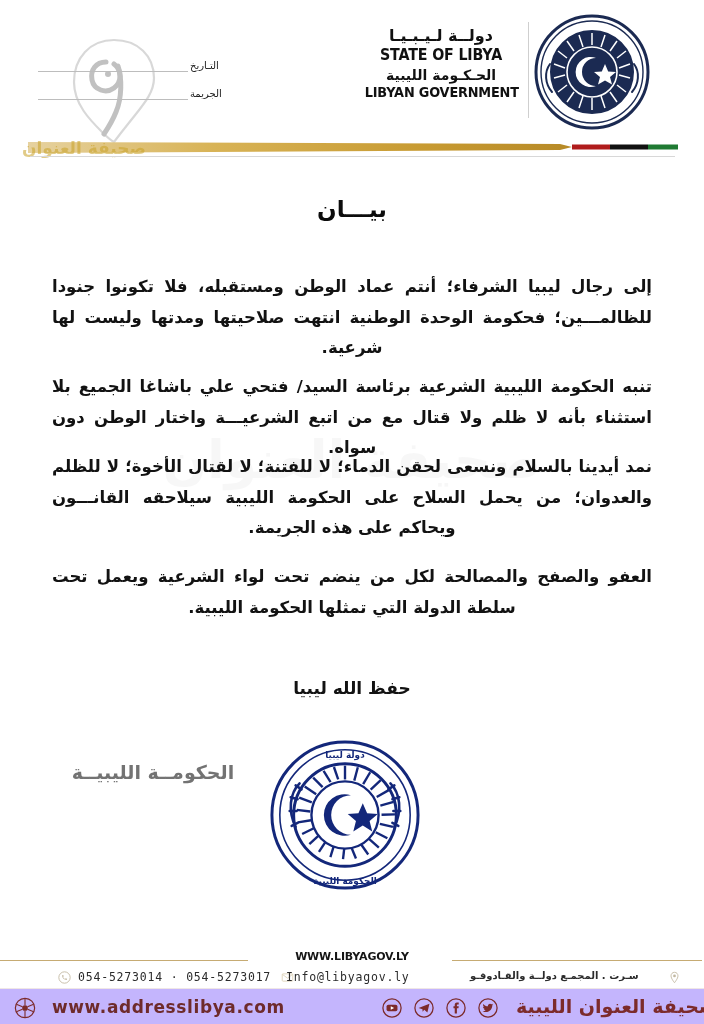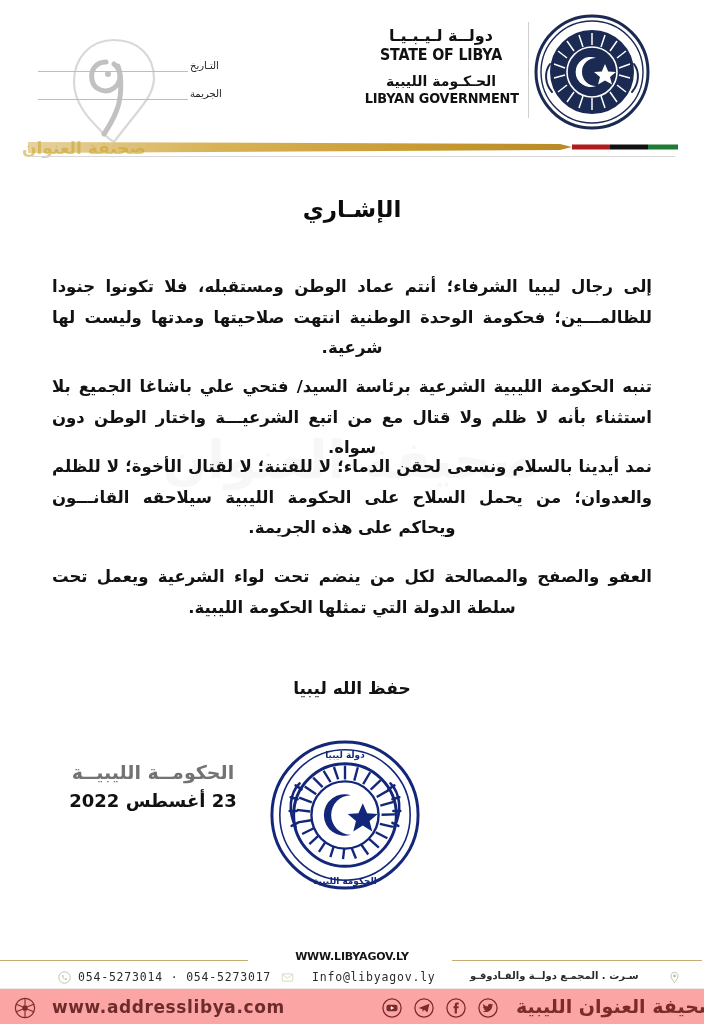--- a/index.html
+++ b/index.html
@@ -99,21 +99,21 @@
     line-height: 1.2;
     direction: ltr;
     transform: scaleX(0.92);
     transform-origin: center;
     white-space: nowrap;
   }
   .gov-title .ar2 {
     font-size: 14px;
     font-weight: bold;
     letter-spacing: 1px;
-    margin-top: 8px;
+    margin-top: 2px;
   }
   .gov-title .en2 {
     font-size: 14px;
   }
 
   .title-divider {
     position: absolute;
     top: 22px;
     left: 528px;
     width: 1px;
@@ -280,21 +280,21 @@
   }
   .foot-item {
     position: absolute;
     font-size: 11.5px;
     color: #2b2b2b;
     letter-spacing: 0.8px;
     white-space: nowrap;
     font-family: "DejaVu Sans Mono", "Liberation Mono", monospace;
   }
   .foot-phone { left: 78px; top: 0px; }
-  .foot-mail  { left: 312px; top: 0px; }
+  .foot-mail  { left: 286px; top: 0px; }
   .foot-addr  {
     left: 470px; top: 0px;
     direction: rtl;
     font-family: "DejaVu Sans", "Liberation Sans", sans-serif;
     font-size: 10px;
     font-weight: bold;
     letter-spacing: 1px;
   }
   .foot-ico {
     position: absolute;
@@ -307,21 +307,21 @@
   .ico-mail  { left: 281px; }
   .ico-pin   { left: 668px; }
 
   
   .brandbar {
     position: absolute;
     top: 988px;
     left: 0;
     width: 704px;
     height: 36px;
-    background: #fca5a5;
+    background: #c4b5fd;
     border-top: 1px solid #efe6e6;
   }
   .brand-site {
     position: absolute;
     top: 8px;
     left: 52px;
     font-size: 17px;
     font-weight: bold;
     color: #6e2b2b;
     letter-spacing: 0.6px;
@@ -466,32 +466,31 @@
       <rect x="572" y="6.5" width="38" height="5" fill="#b01c1c"></rect>
       <rect x="610" y="6.5" width="38" height="5" fill="#111111"></rect>
       <rect x="648" y="6.5" width="30" height="5" fill="#1f7a33"></rect>
     </svg>
     <div class="watermark-head">صحيفة العنوان</div>
     <div class="thin-rule"></div>
   </div>
 
   <div class="page-watermark">صحيفة العنوان</div>
 
-  <div class="doc-title">الإشـاري</div>
+  <div class="doc-title">بيـــان</div>
 
   <div class="para" id="para-1">إلى رجال ليبيا الشرفاء؛ أنتم عماد الوطن ومستقبله، فلا تكونوا جنودا للظالمـــين؛ فحكومة الوحدة الوطنية انتهت صلاحيتها ومدتها وليست لها شرعية.</div>
   <div class="para" id="para-2">تنبه الحكومة الليبية الشرعية برئاسة السيد/ فتحي علي باشاغا الجميع بلا استثناء بأنه لا ظلم ولا قتال مع من اتبع الشرعيـــة واختار الوطن دون سواه.</div>
   <div class="para" id="para-3">نمد أيدينا بالسلام ونسعى لحقن الدماء؛ لا للفتنة؛ لا لقتال الأخوة؛ لا للظلم والعدوان؛ من يحمل السلاح على الحكومة الليبية سيلاحقه القانـــون ويحاكم على هذه الجريمة.</div>
   <div class="para" id="para-4">العفو والصفح والمصالحة لكل من ينضم تحت لواء الشرعية ويعمل تحت سلطة الدولة التي تمثلها الحكومة الليبية.</div>
 
   <div class="closing">حفظ الله ليبيا</div>
 
   <div class="sign-block">
     <div class="sign-org">الحكومــة الليبيــة</div>
-    <div class="sign-date">23 أغسطس 2022</div>
   </div>
 
   <svg class="seal" viewBox="0 0 160 160">
     <circle cx="80" cy="80" r="74" fill="none" stroke="#13277a" stroke-width="3"></circle>
     <circle cx="80" cy="80" r="66" fill="none" stroke="#13277a" stroke-width="1.6"></circle>
     <circle cx="80" cy="80" r="52" fill="none" stroke="#13277a" stroke-width="3"></circle>
     <g stroke="#13277a" stroke-width="2.4">
       <line x1="80" y1="30" x2="80" y2="44"></line>
       <line x1="93" y1="31.7" x2="89.4" y2="45.2"></line>
       <line x1="105.5" y1="36.7" x2="98.4" y2="48.8"></line>

